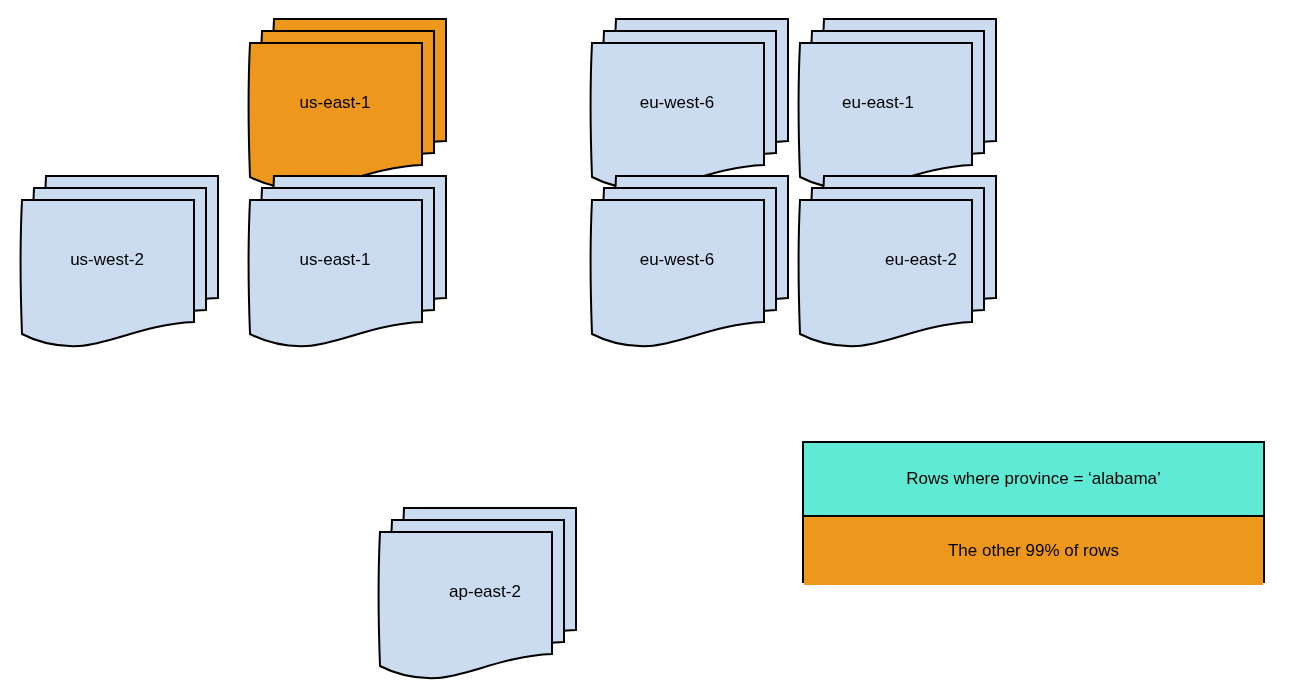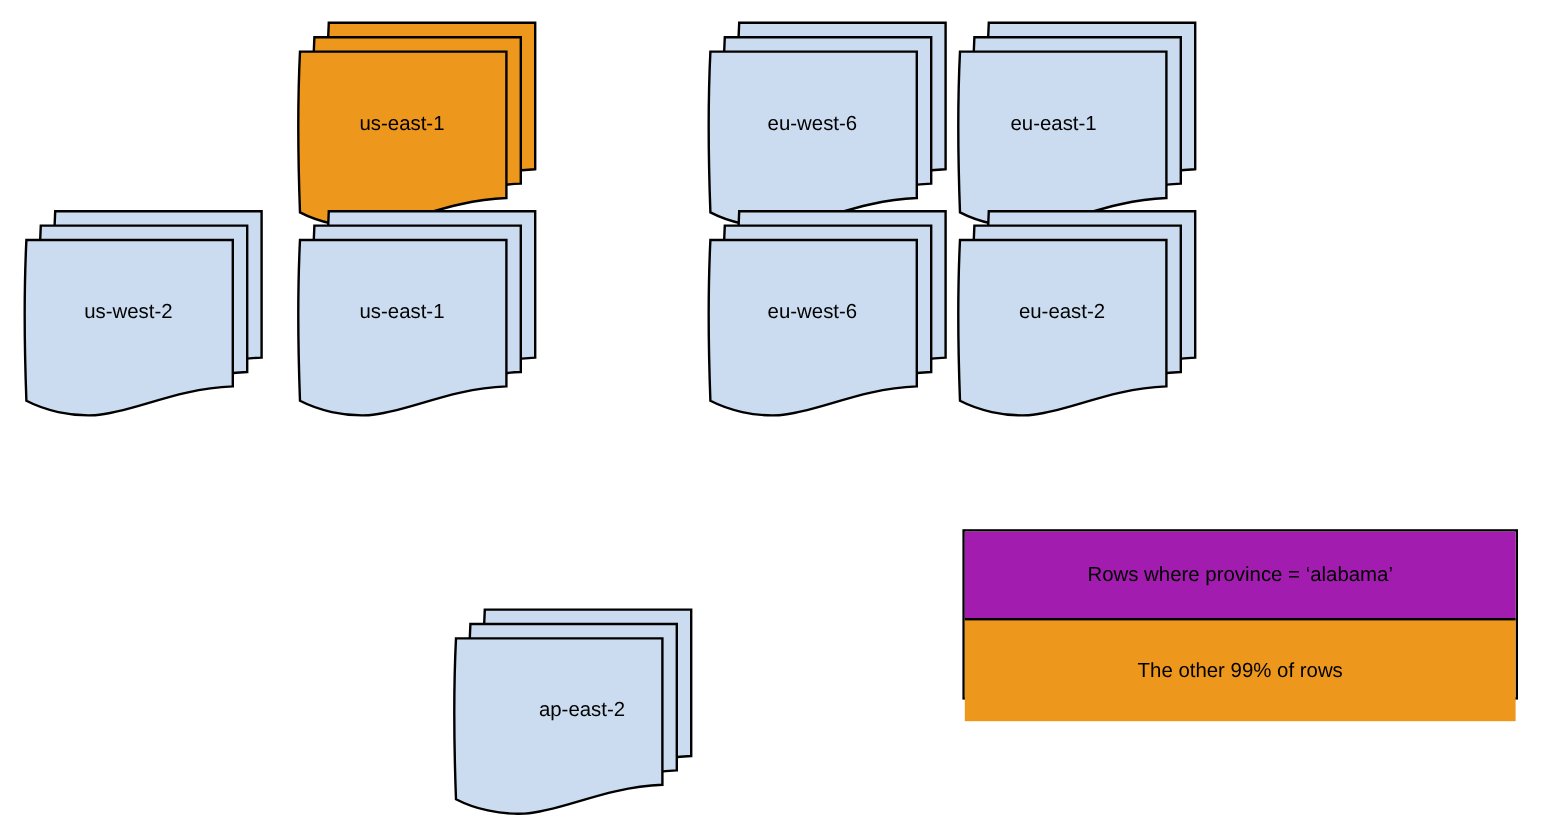--- a/index.html
+++ b/index.html
@@ -24,21 +24,21 @@
   .legend{
     position:absolute;
     border:2px solid #000000;
     box-sizing:border-box;
   }
   .legend-row{
     display:flex;align-items:center;justify-content:center;
     box-sizing:border-box;
     font-size:17px;color:#000000;
   }
-  .legend-row.blue{background:#a21caf;}
+  .legend-row.blue{background:#5eead4;}
   .legend-row.orange{background:#ed971d;border-top:2px solid #000000;}
 </style>
 </head>
 <body>
 
 <div id="canvas">
     <div class="doc-stack" style="left: 246px; top: 17px;">
       <svg width="202" height="180" viewBox="0 0 202 180">
         <path d="M 2,0 L 174,0 L 174,122 C 125.28,124 90.48,144 59.160000000000004,146 C 38.28,147 17.400000000000002,142 2,134 C 0,80.52000000000001 0,40.260000000000005 2,0 Z" transform="translate(26,2)" fill="#ed971d" stroke="#000000" stroke-width="2" stroke-linejoin="miter"></path>
         <path d="M 2,0 L 174,0 L 174,122 C 125.28,124 90.48,144 59.160000000000004,146 C 38.28,147 17.400000000000002,142 2,134 C 0,80.52000000000001 0,40.260000000000005 2,0 Z" transform="translate(14,14)" fill="#ed971d" stroke="#000000" stroke-width="2" stroke-linejoin="miter"></path>
@@ -85,31 +85,31 @@
         <path d="M 2,0 L 174,0 L 174,122 C 125.28,124 90.48,144 59.160000000000004,146 C 38.28,147 17.400000000000002,142 2,134 C 0,80.52000000000001 0,40.260000000000005 2,0 Z" transform="translate(2,26)" fill="#ccdcf0" stroke="#000000" stroke-width="2" stroke-linejoin="miter"></path>
       </svg>
       <div class="doc-label" style="left: 2px; top: 76px; width: 174px;">eu-west-6</div>
     </div>
     <div class="doc-stack" style="left: 796px; top: 174px;">
       <svg width="202" height="180" viewBox="0 0 202 180">
         <path d="M 2,0 L 174,0 L 174,122 C 125.28,124 90.48,144 59.160000000000004,146 C 38.28,147 17.400000000000002,142 2,134 C 0,80.52000000000001 0,40.260000000000005 2,0 Z" transform="translate(26,2)" fill="#ccdcf0" stroke="#000000" stroke-width="2" stroke-linejoin="miter"></path>
         <path d="M 2,0 L 174,0 L 174,122 C 125.28,124 90.48,144 59.160000000000004,146 C 38.28,147 17.400000000000002,142 2,134 C 0,80.52000000000001 0,40.260000000000005 2,0 Z" transform="translate(14,14)" fill="#ccdcf0" stroke="#000000" stroke-width="2" stroke-linejoin="miter"></path>
         <path d="M 2,0 L 174,0 L 174,122 C 125.28,124 90.48,144 59.160000000000004,146 C 38.28,147 17.400000000000002,142 2,134 C 0,80.52000000000001 0,40.260000000000005 2,0 Z" transform="translate(2,26)" fill="#ccdcf0" stroke="#000000" stroke-width="2" stroke-linejoin="miter"></path>
       </svg>
-      <div class="doc-label" style="left: 2px; top: 76px; width: 174px;">eu-east-2</div>
+      <div class="doc-label" style="left: 2px; top: 76px; width: 174px; padding-left: 36px;">eu-east-2</div>
     </div>
     <div class="doc-stack" style="left: 376px; top: 506px;">
       <svg width="202" height="180" viewBox="0 0 202 180">
         <path d="M 2,0 L 174,0 L 174,122 C 125.28,124 90.48,144 59.160000000000004,146 C 38.28,147 17.400000000000002,142 2,134 C 0,80.52000000000001 0,40.260000000000005 2,0 Z" transform="translate(26,2)" fill="#ccdcf0" stroke="#000000" stroke-width="2" stroke-linejoin="miter"></path>
         <path d="M 2,0 L 174,0 L 174,122 C 125.28,124 90.48,144 59.160000000000004,146 C 38.28,147 17.400000000000002,142 2,134 C 0,80.52000000000001 0,40.260000000000005 2,0 Z" transform="translate(14,14)" fill="#ccdcf0" stroke="#000000" stroke-width="2" stroke-linejoin="miter"></path>
         <path d="M 2,0 L 174,0 L 174,122 C 125.28,124 90.48,144 59.160000000000004,146 C 38.28,147 17.400000000000002,142 2,134 C 0,80.52000000000001 0,40.260000000000005 2,0 Z" transform="translate(2,26)" fill="#ccdcf0" stroke="#000000" stroke-width="2" stroke-linejoin="miter"></path>
       </svg>
       <div class="doc-label" style="left: 2px; top: 76px; width: 174px; margin-left: 20px;">ap-east-2</div>
     </div>
     <div class="legend" style="left: 802px; top: 441px; width: 463px; height: 142px;">
       <div class="legend-row blue" style="height: 72px;">
         <span>Rows where province = ‘alabama’</span>
       </div>
-      <div class="legend-row orange" style="height: 86px;">
+      <div class="legend-row orange" style="height: 70px;">
         <span>The other 99% of rows</span>
       </div>
     </div>
   </div>
 
 </body></html>

